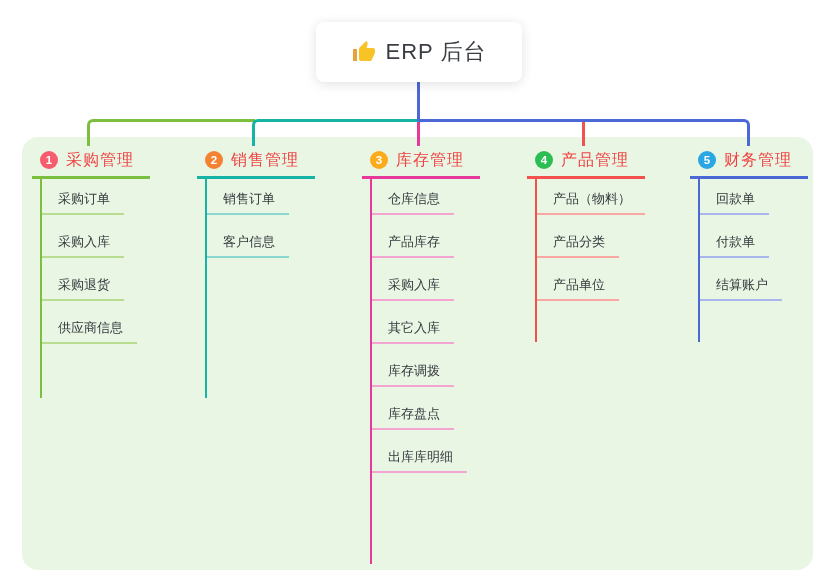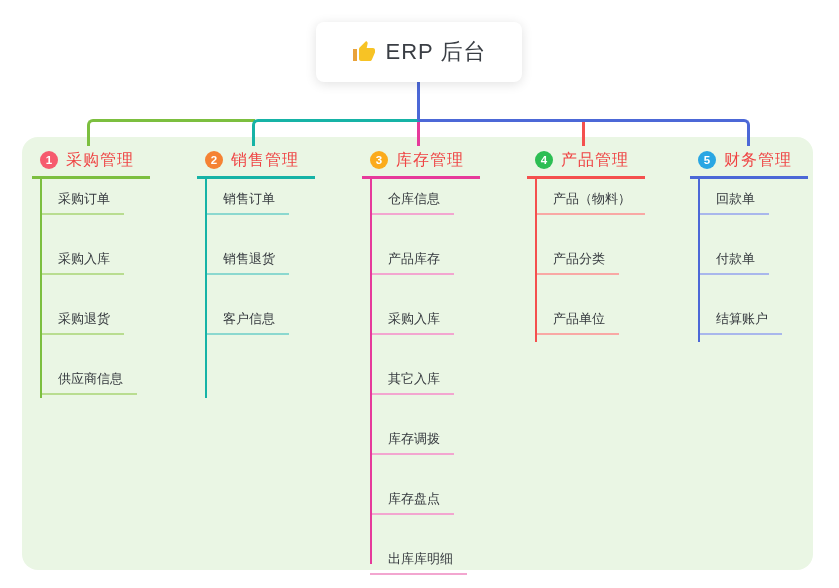--- a/index.html
+++ b/index.html
@@ -73,21 +73,21 @@
   .branch-label {
     font-size: 16px;
     line-height: 23px;
     color: #ef4444;
     font-weight: 500;
     letter-spacing: 1px;
     white-space: nowrap;
   }
   .tree { position: relative; }
   .vline { position: absolute; left: 8px; top: 0; width: 2px; }
-  .child { height: 60px; display: flex; align-items: flex-end; margin-left: 8px; }
+  .child { height: 43px; display: flex; align-items: flex-end; margin-left: 8px; }
   .tree > .child:nth-child(2) { height: 36px; }
   .child-label {
     font-size: 13px;
     line-height: 18px;
     color: #35393e;
     padding: 0 14px 5px 18px;
     border-bottom: 2px solid;
     white-space: nowrap;
   }
 </style>
@@ -134,23 +134,20 @@
       </div></div>
     <div class="branch" style="left: 197px;"><div class="branch-title" style="border-bottom-color: rgb(22, 179, 166);">
         <span class="badge" style="background: rgb(245, 130, 51);">2</span>
         <span class="branch-label">销售管理</span>
       </div><div class="tree">
         <div class="vline" style="background: rgb(22, 179, 166); height: 218.5px;"></div>
         <div class="child">
           <span class="child-label" style="border-bottom-color: rgb(139, 216, 207);">销售订单</span>
         </div>
         <div class="child">
-          <span class="child-label" style="border-bottom-color: rgb(139, 216, 207);">销售退货</span>
-        </div>
-        <div class="child">
           <span class="child-label" style="border-bottom-color: rgb(139, 216, 207);">客户信息</span>
         </div>
       </div></div>
     <div class="branch" style="left: 362px;"><div class="branch-title" style="border-bottom-color: rgb(230, 58, 155);">
         <span class="badge" style="background: rgb(251, 171, 28);">3</span>
         <span class="branch-label">库存管理</span>
       </div><div class="tree">
         <div class="vline" style="background: rgb(230, 58, 155); height: 385px;"></div>
         <div class="child">
           <span class="child-label" style="border-bottom-color: rgb(243, 166, 208);">仓库信息</span>

